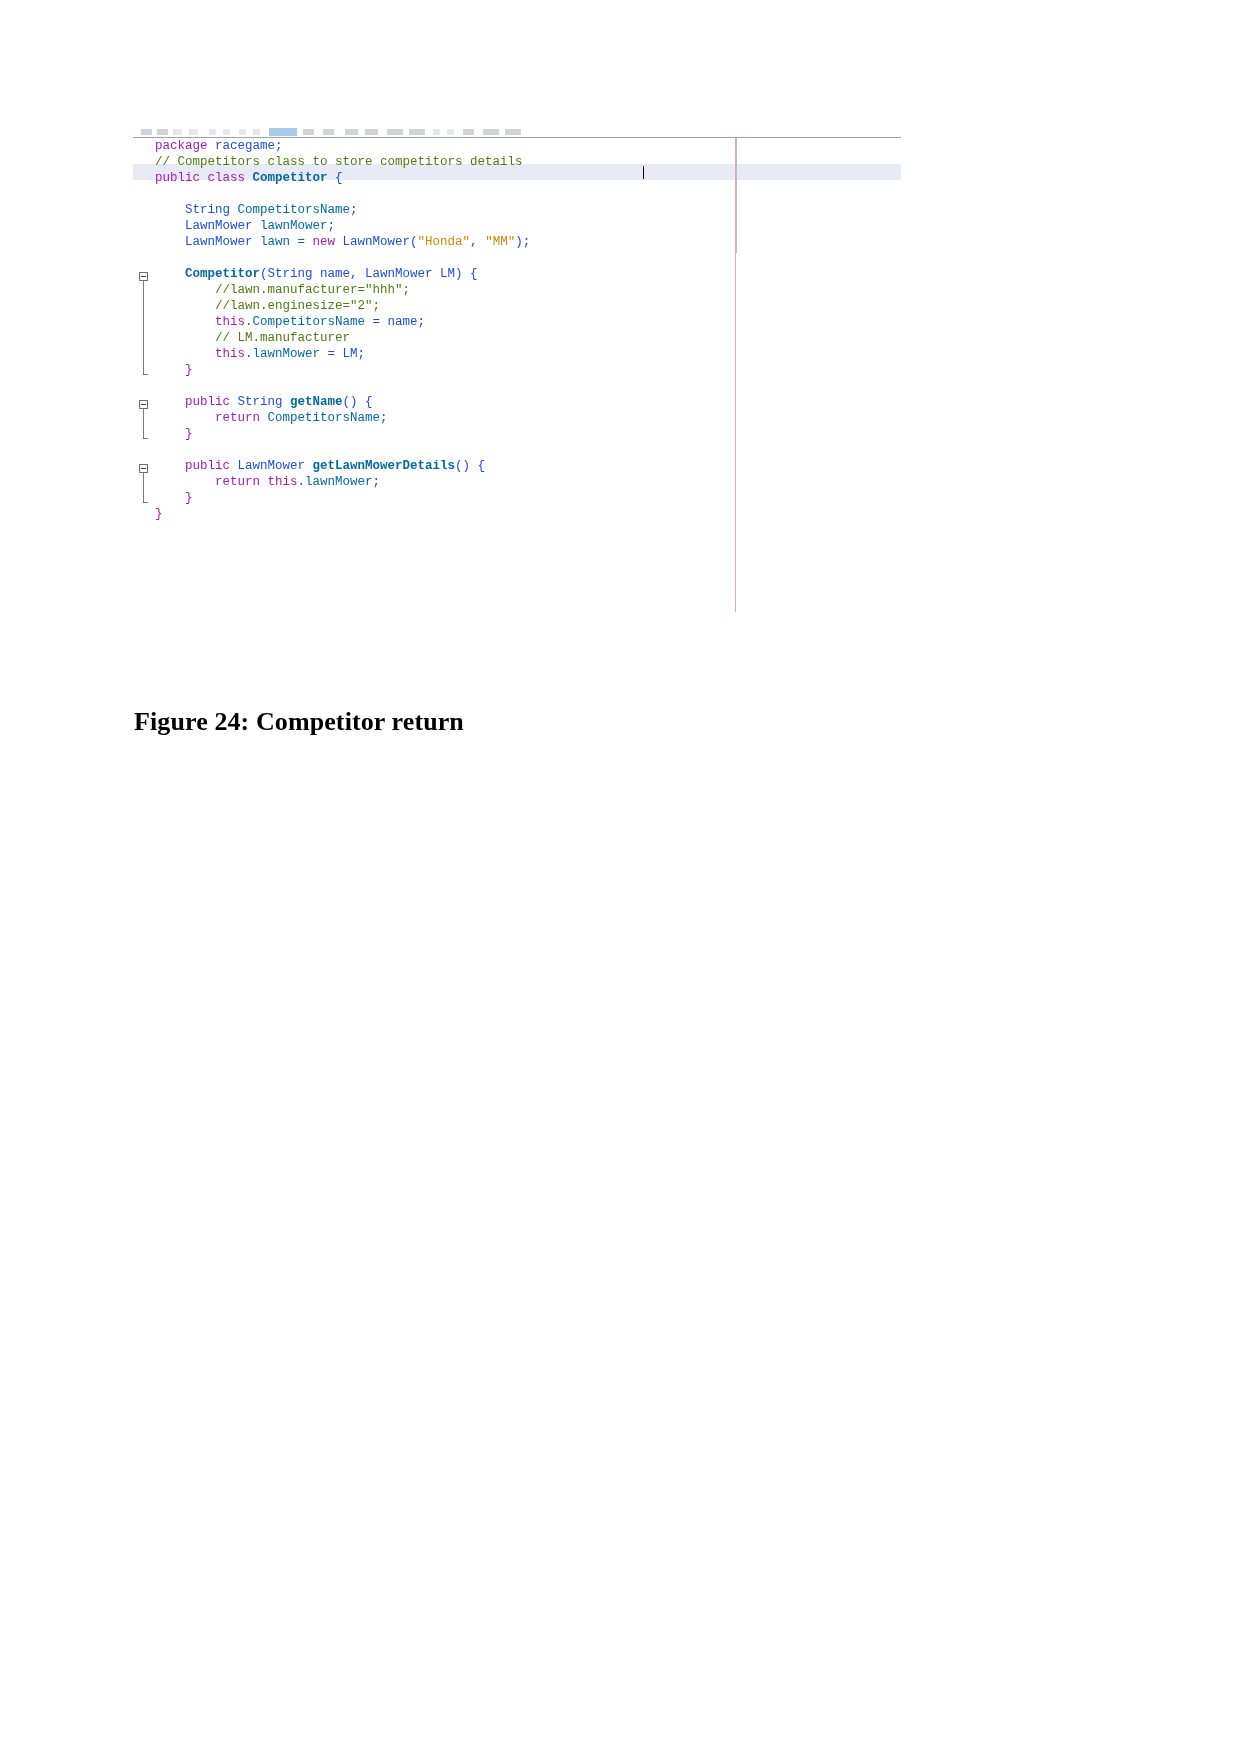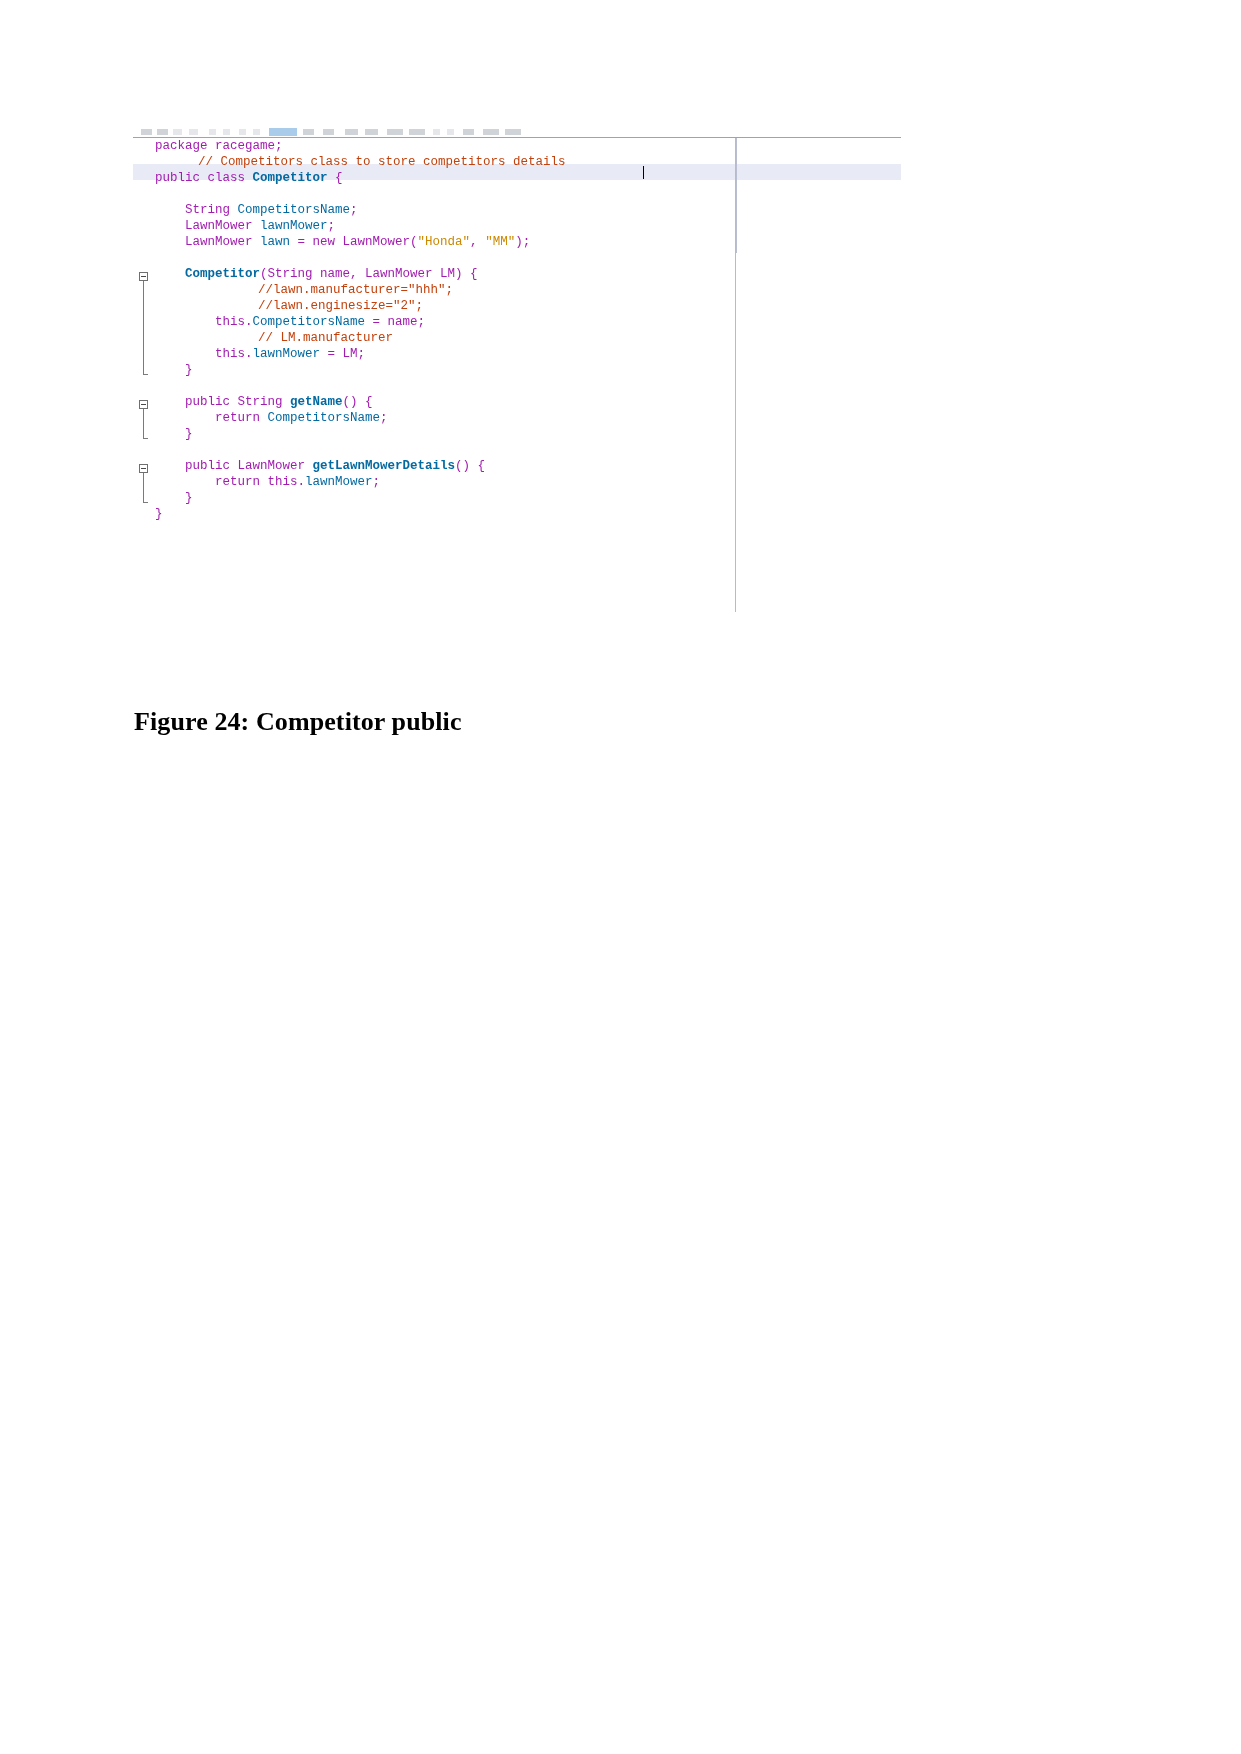--- a/index.html
+++ b/index.html
@@ -154,23 +154,23 @@
   }
   #code .line {
     height: 16px;
     position: relative;
   }
 
   
   .kw   { color: #a21caf; }
   .fld  { color: #0369a1; }
   .str  { color: #cc8800; }
-  .cmt  { color: #c2410c; margin-left: 43px; }
+  .cmt  { color: #4d7c0f; }
   .bld  { font-weight: bold; color: #0369a1; }
-  .pln  { color: #a21caf; }
+  .pln  { color: #1d4ed8; }
 
   
   #caret {
     position: absolute;
     width: 1px;
     height: 13px;
     background: #000000;
     top: 28px;
     left: 510px;
   }
@@ -231,13 +231,13 @@
         <div class="fold-line" style="left: 10px; top: 335px; height: 30px;"></div>
       </div>
 
     <div id="code"><div class="line"><span class="kw">package</span><span class="pln"> racegame;</span></div><div class="line"><span class="cmt">// Competitors class to store competitors details</span></div><div class="line"><span class="kw">public class </span><span class="bld">Competitor</span><span class="pln"> {</span></div><div class="line">&nbsp;</div><div class="line"><span class="pln">    String </span><span class="fld">CompetitorsName</span><span class="pln">;</span></div><div class="line"><span class="pln">    LawnMower </span><span class="fld">lawnMower</span><span class="pln">;</span></div><div class="line"><span class="pln">    LawnMower </span><span class="fld">lawn</span><span class="pln"> = </span><span class="kw">new</span><span class="pln"> LawnMower(</span><span class="str">"Honda"</span><span class="pln">, </span><span class="str">"MM"</span><span class="pln">);</span></div><div class="line">&nbsp;</div><div class="line"><span class="pln">    </span><span class="bld">Competitor</span><span class="pln">(String name, LawnMower LM) {</span></div><div class="line"><span class="cmt">        //lawn.manufacturer="hhh";</span></div><div class="line"><span class="cmt">        //lawn.enginesize="2";</span></div><div class="line"><span class="pln">        </span><span class="kw">this</span><span class="pln">.</span><span class="fld">CompetitorsName</span><span class="pln"> = name;</span></div><div class="line"><span class="cmt">        // LM.manufacturer</span></div><div class="line"><span class="pln">        </span><span class="kw">this</span><span class="pln">.</span><span class="fld">lawnMower</span><span class="pln"> = LM;</span></div><div class="line"><span class="kw">    }</span></div><div class="line">&nbsp;</div><div class="line"><span class="pln">    </span><span class="kw">public</span><span class="pln"> String </span><span class="bld">getName</span><span class="pln">() {</span></div><div class="line"><span class="pln">        </span><span class="kw">return</span><span class="pln"> </span><span class="fld">CompetitorsName</span><span class="pln">;</span></div><div class="line"><span class="kw">    }</span></div><div class="line">&nbsp;</div><div class="line"><span class="pln">    </span><span class="kw">public</span><span class="pln"> LawnMower </span><span class="bld">getLawnMowerDetails</span><span class="pln">() {</span></div><div class="line"><span class="pln">        </span><span class="kw">return</span><span class="pln"> </span><span class="kw">this</span><span class="pln">.</span><span class="fld">lawnMower</span><span class="pln">;</span></div><div class="line"><span class="kw">    }</span></div><div class="line"><span class="kw">}</span></div></div>
 
     <div id="caret"></div>
 
   </div>
 </div>
 
-<div id="figure-caption">Figure 24: Competitor public</div>
+<div id="figure-caption">Figure 24: Competitor return</div>
 
 </body></html>

